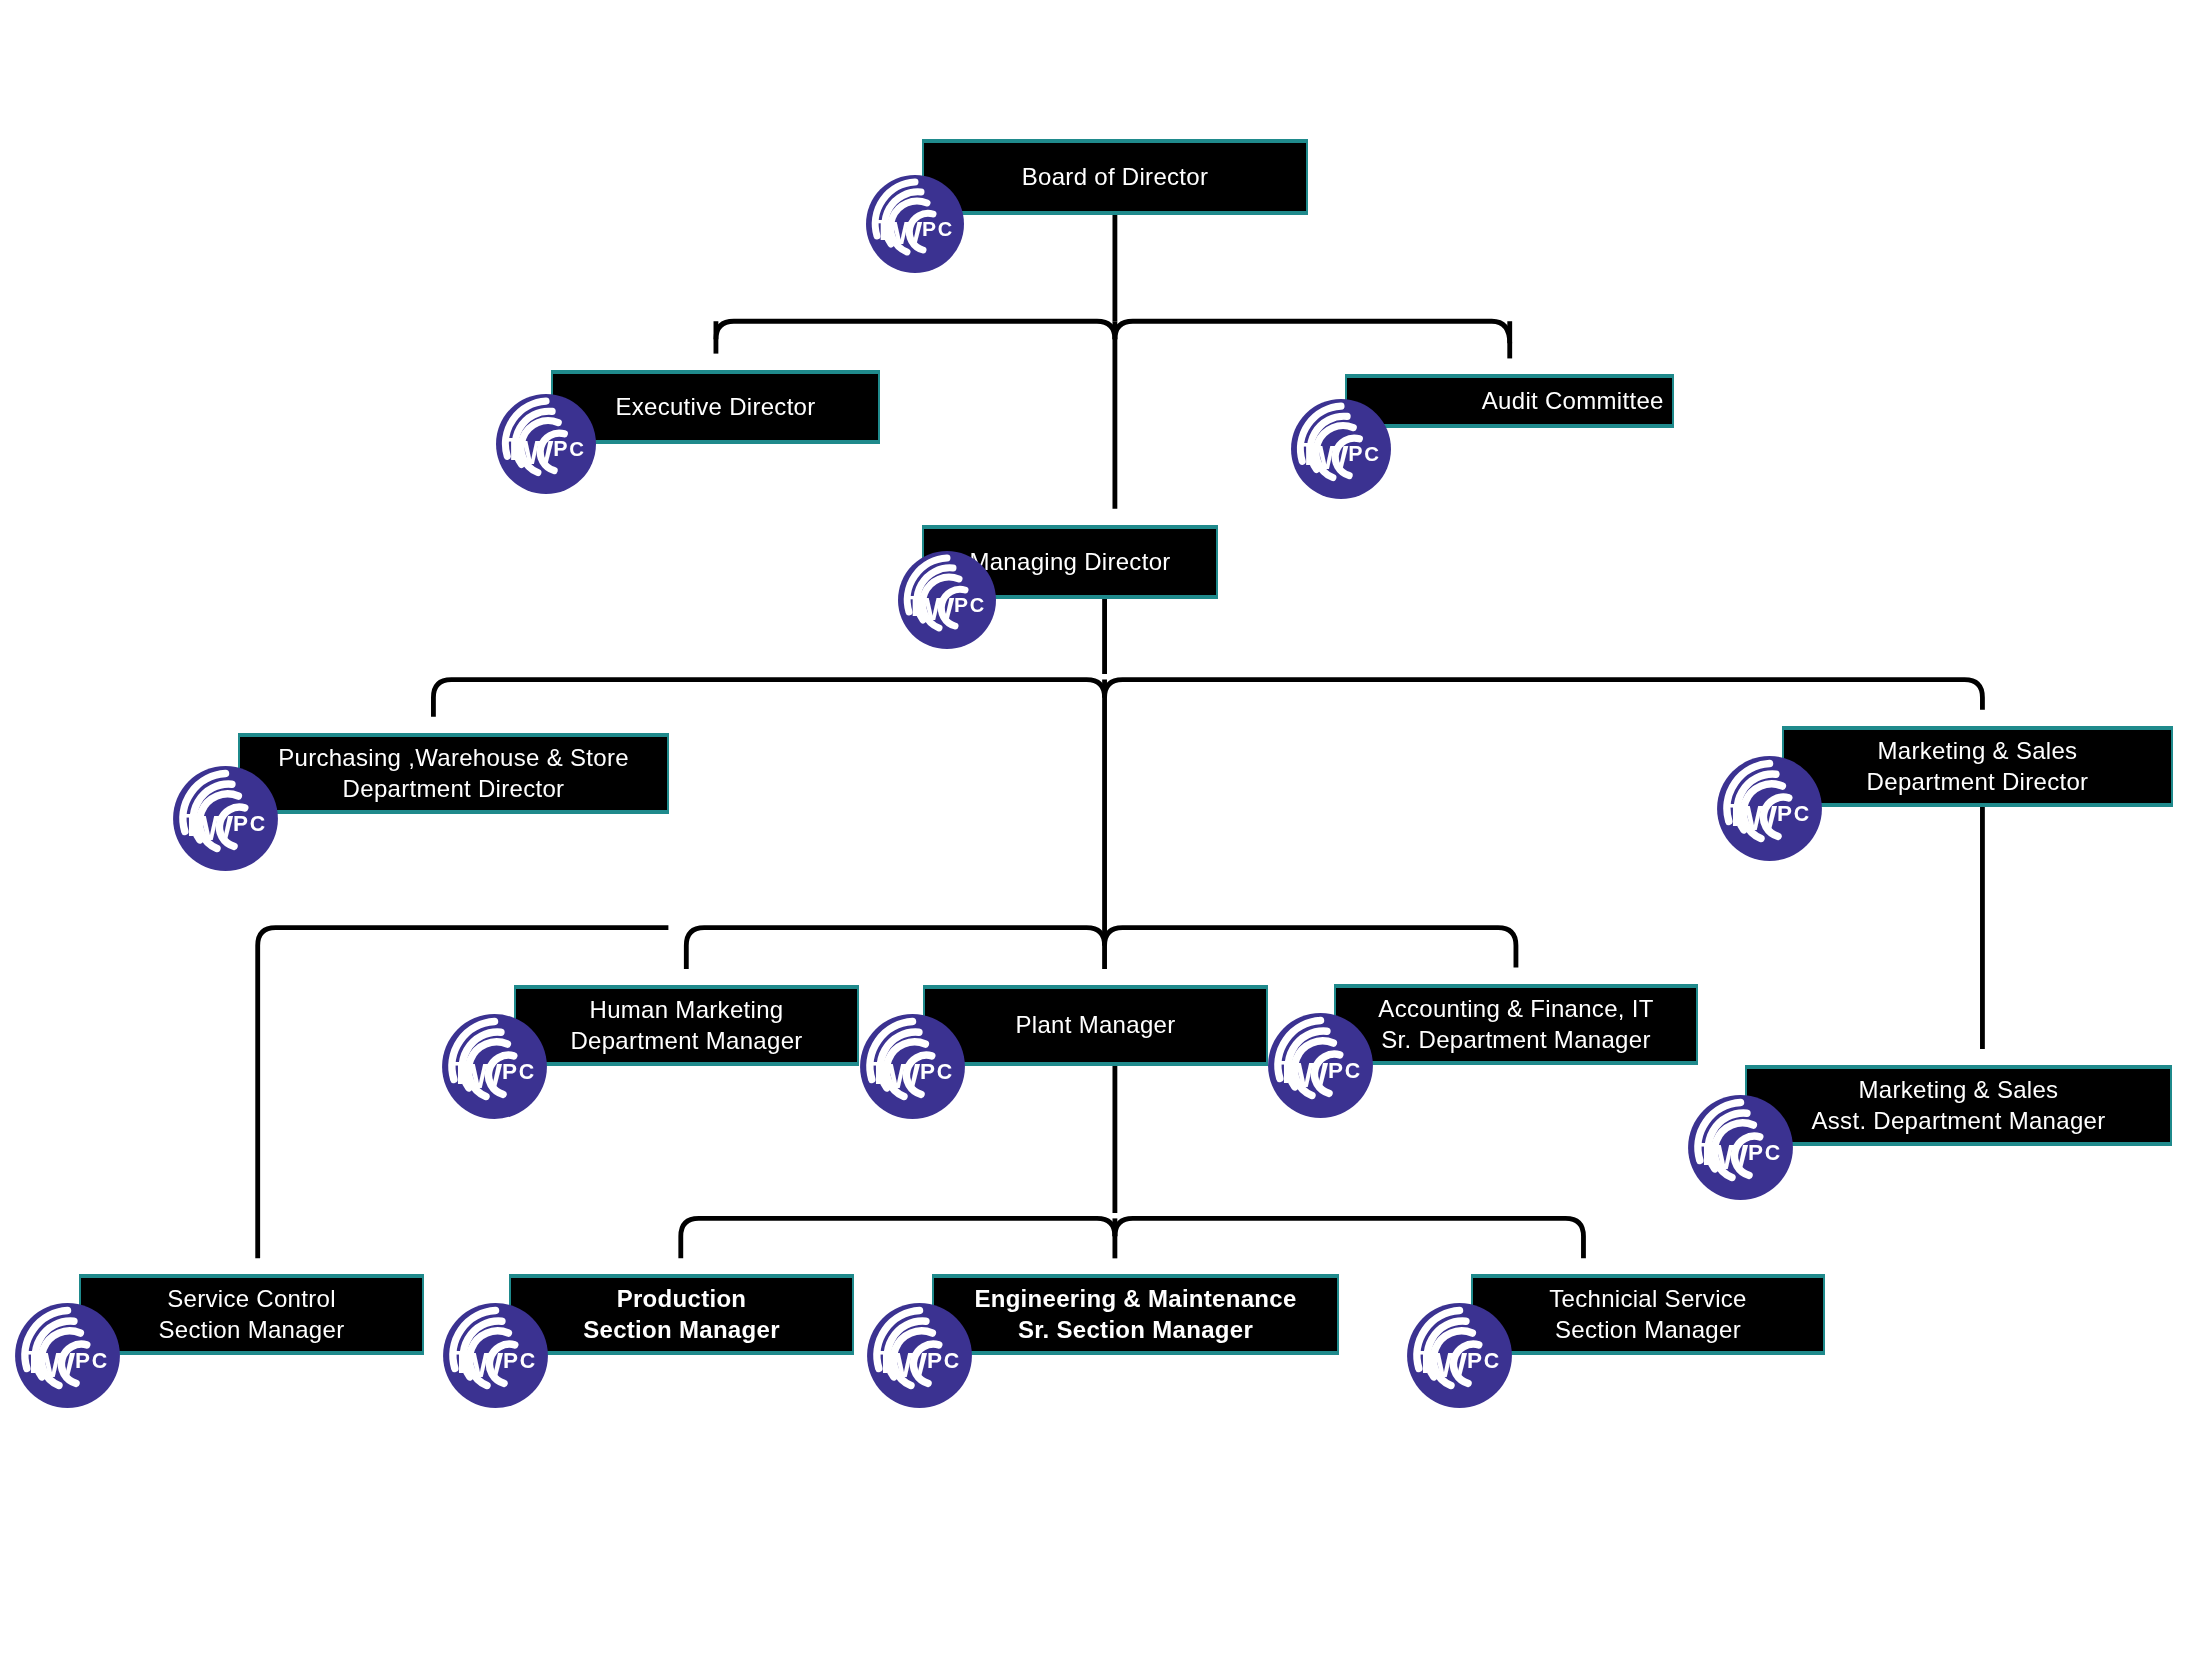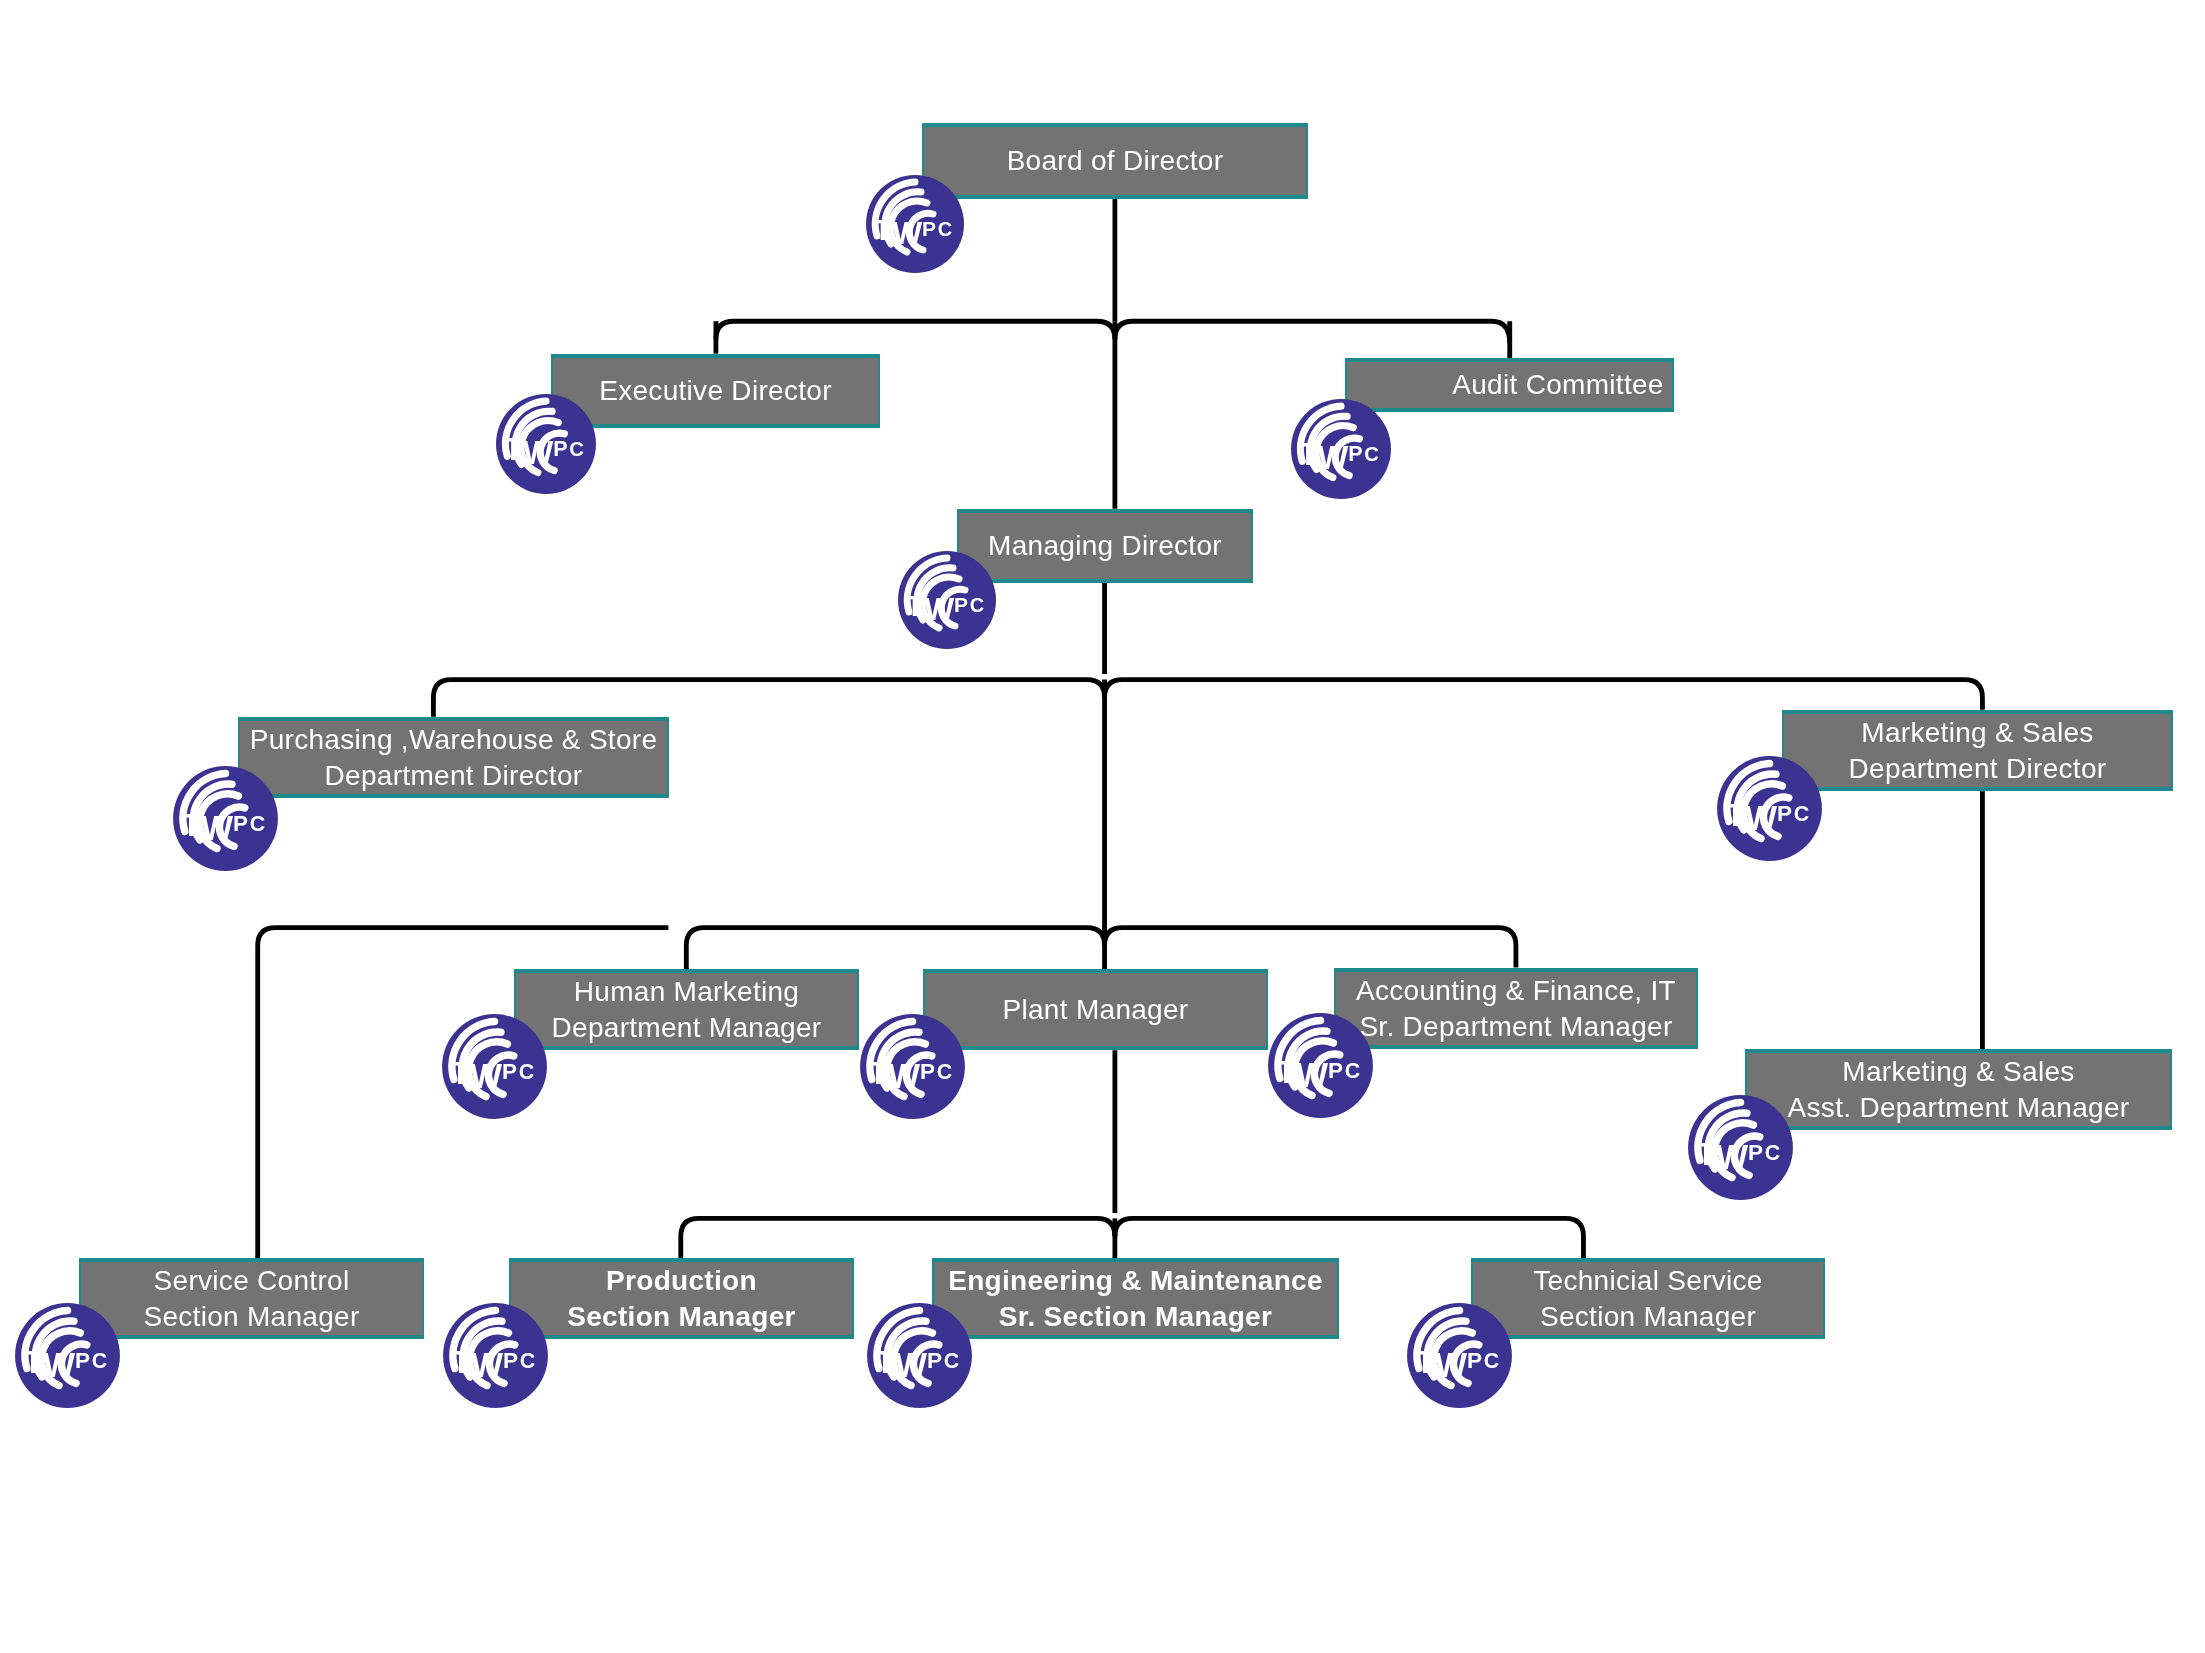--- a/index.html
+++ b/index.html
@@ -22,37 +22,38 @@
     position: absolute;
     left: 0;
     top: 0;
     width: 2205px;
     height: 1654px;
     pointer-events: none;
   }
   .node {
     position: absolute;
     box-sizing: border-box;
-    background: #737373;
+    background: #000000;
     border-top: 4.1px solid #1f8a8c;
     border-bottom: 4.1px solid #1f8a8c;
     border-left: 2.8px solid #1f8a8c;
     border-right: 2.8px solid #1f8a8c;
     color: #ffffff;
     display: flex;
     align-items: center;
     justify-content: center;
     text-align: center;
     font-family: "Liberation Sans", sans-serif;
-    font-size: 28px;
+    font-size: 24px;
     font-weight: 400;
     letter-spacing: 0.3px;
     line-height: 1.28;
     z-index: 3;
     white-space: pre-line;
+    margin-top: 16px;
   }
   .node .label {
     display: block;
     padding: 0 8.3px;
     white-space: pre-line;
   }
   .logo {
     position: absolute;
     z-index: 6;
     pointer-events: none;
@@ -138,21 +139,21 @@
       <path d="M 62 29 A 24 24 0 0 0 42 78"></path>
       <path d="M 68 40 A 15 15 0 0 0 58 76"></path>
     </g>
     <g fill="#ffffff" font-family="'Liberation Sans',sans-serif" font-weight="bold" text-anchor="middle">
       <text x="18" y="66" font-size="30">T</text>
       <text x="42" y="70" font-size="32">W</text>
       <text x="64" y="62" font-size="21">P</text>
       <text x="80" y="62" font-size="20">C</text>
     </g>
   </svg></div>
-      <div class="node" style="left: 957px; top: 509px; width: 296px; height: 74px;"><span class="label">Managing Director</span></div>
+      <div class="node" style="left: 922px; top: 509px; width: 296px; height: 74px;"><span class="label">Managing Director</span></div>
       <div class="logo" style="left: 897px; top: 550px; width: 100px; height: 100px;">
   <svg width="100" height="100" viewBox="0 0 100 100" xmlns="http://www.w3.org/2000/svg">
     <circle cx="50" cy="50" r="49" fill="#3b3291"></circle>
     <g fill="none" stroke="#ffffff" stroke-width="7" stroke-linecap="round">
       <path d="M 50 8 A 42 42 0 0 0 12 62"></path>
       <path d="M 56 18 A 33 33 0 0 0 26 70"></path>
       <path d="M 62 29 A 24 24 0 0 0 42 78"></path>
       <path d="M 68 40 A 15 15 0 0 0 58 76"></path>
     </g>
     <g fill="#ffffff" font-family="'Liberation Sans',sans-serif" font-weight="bold" text-anchor="middle">

